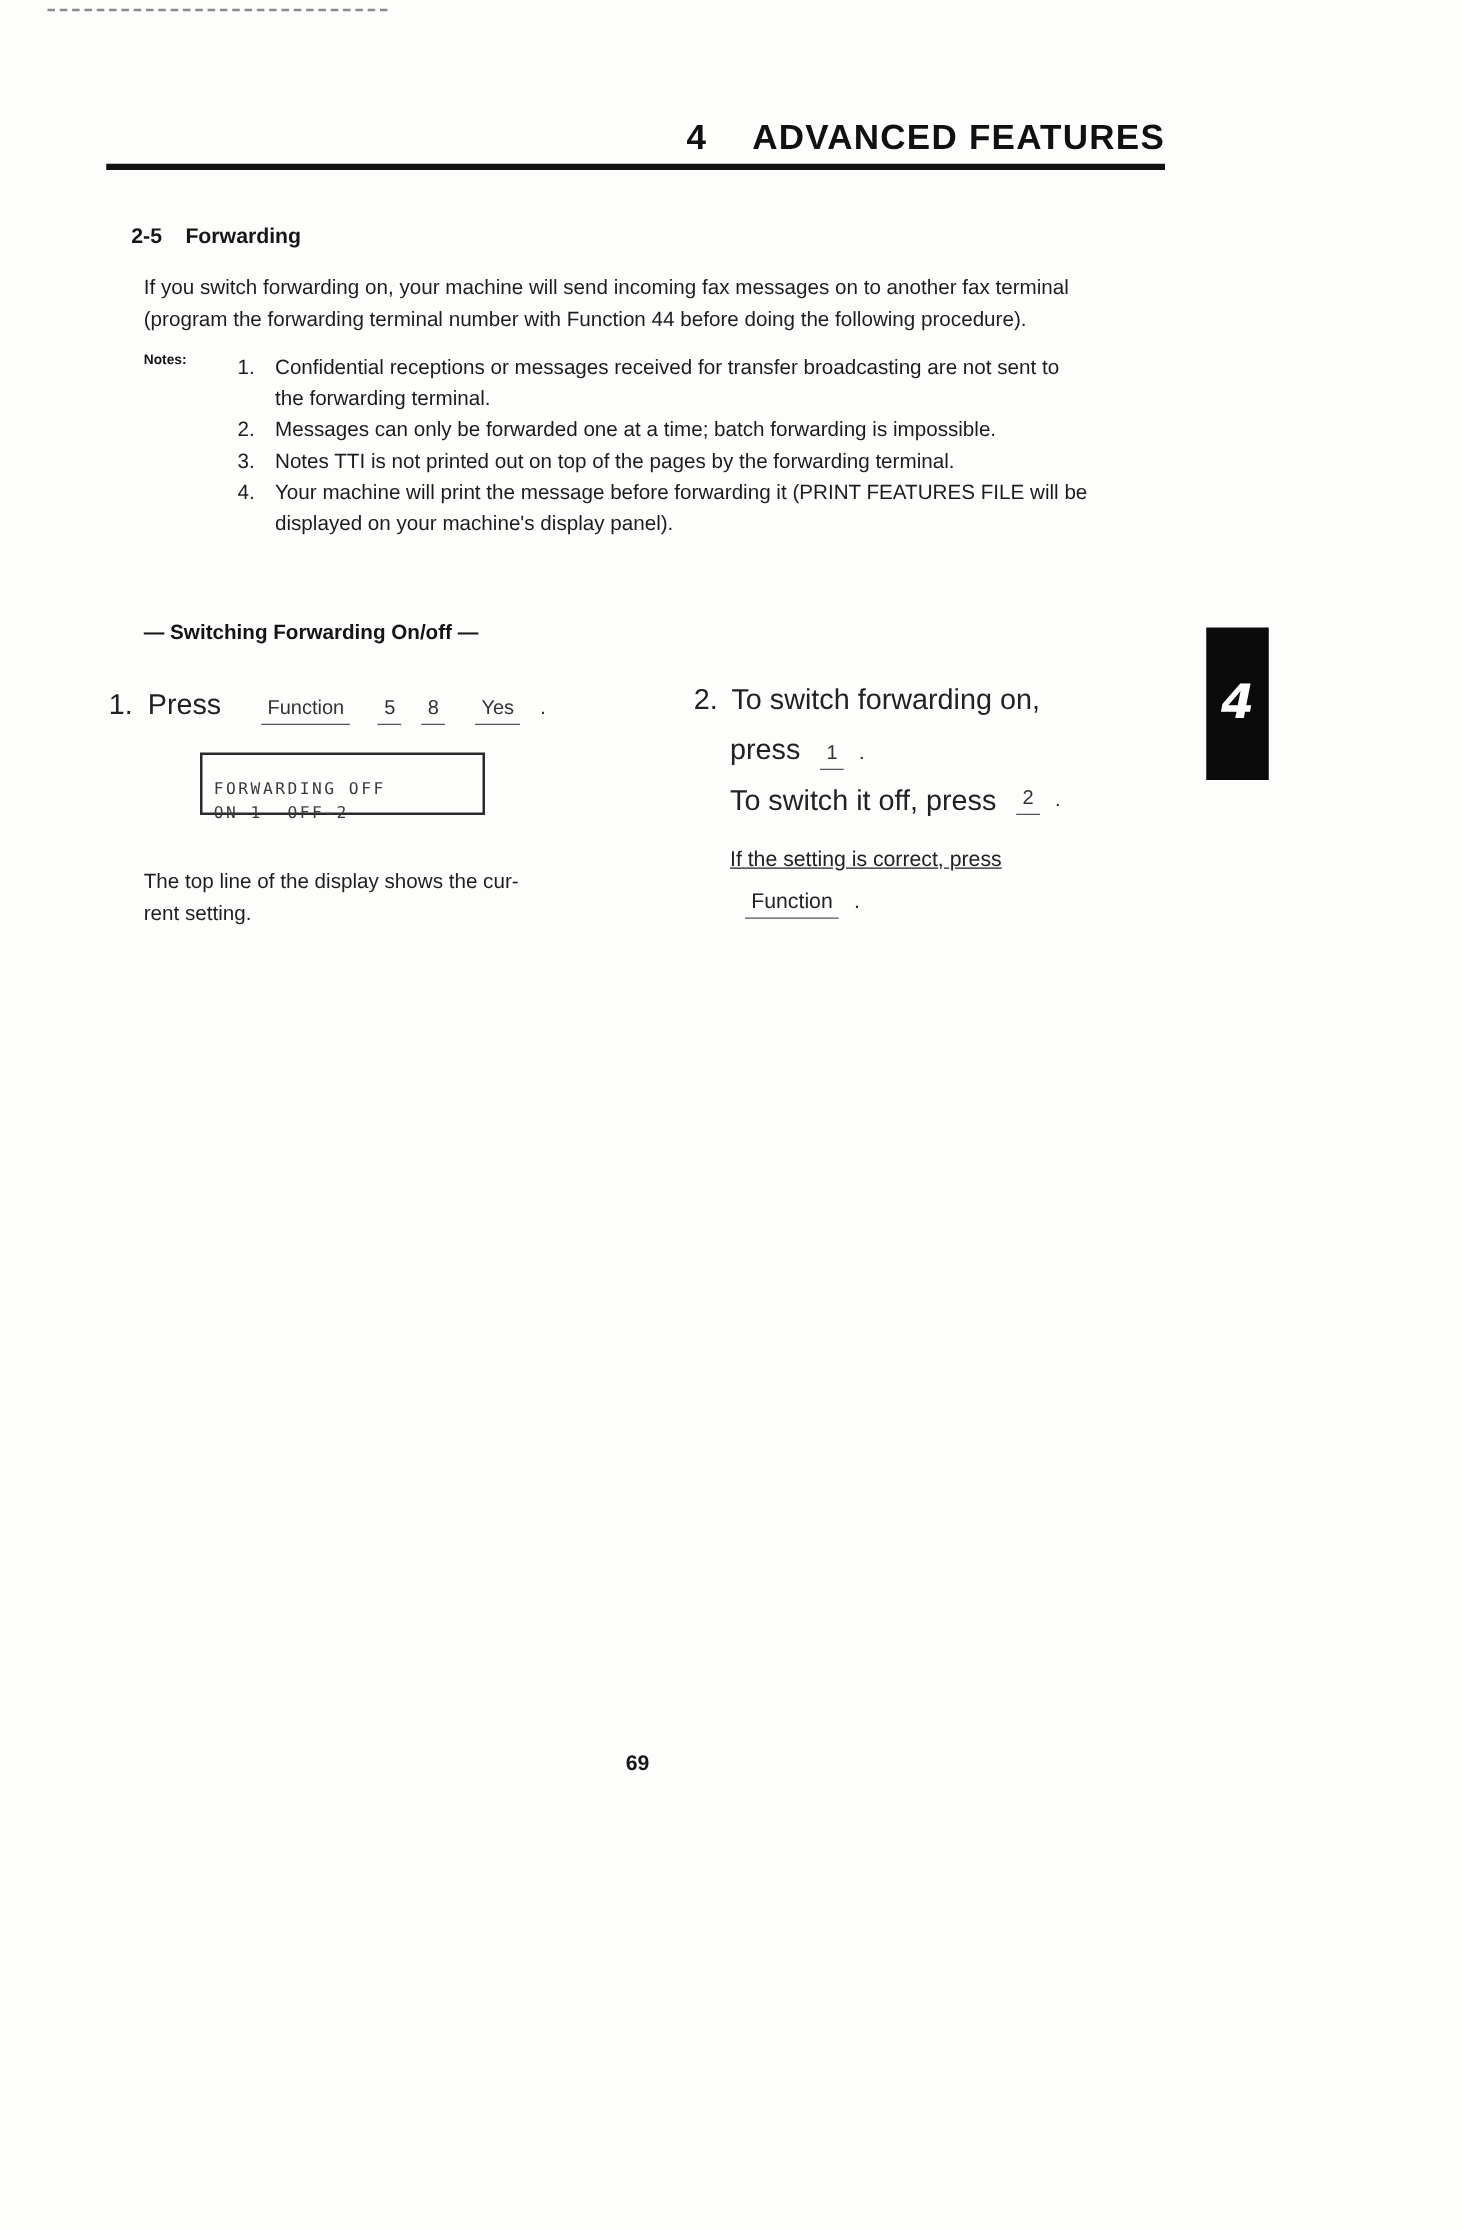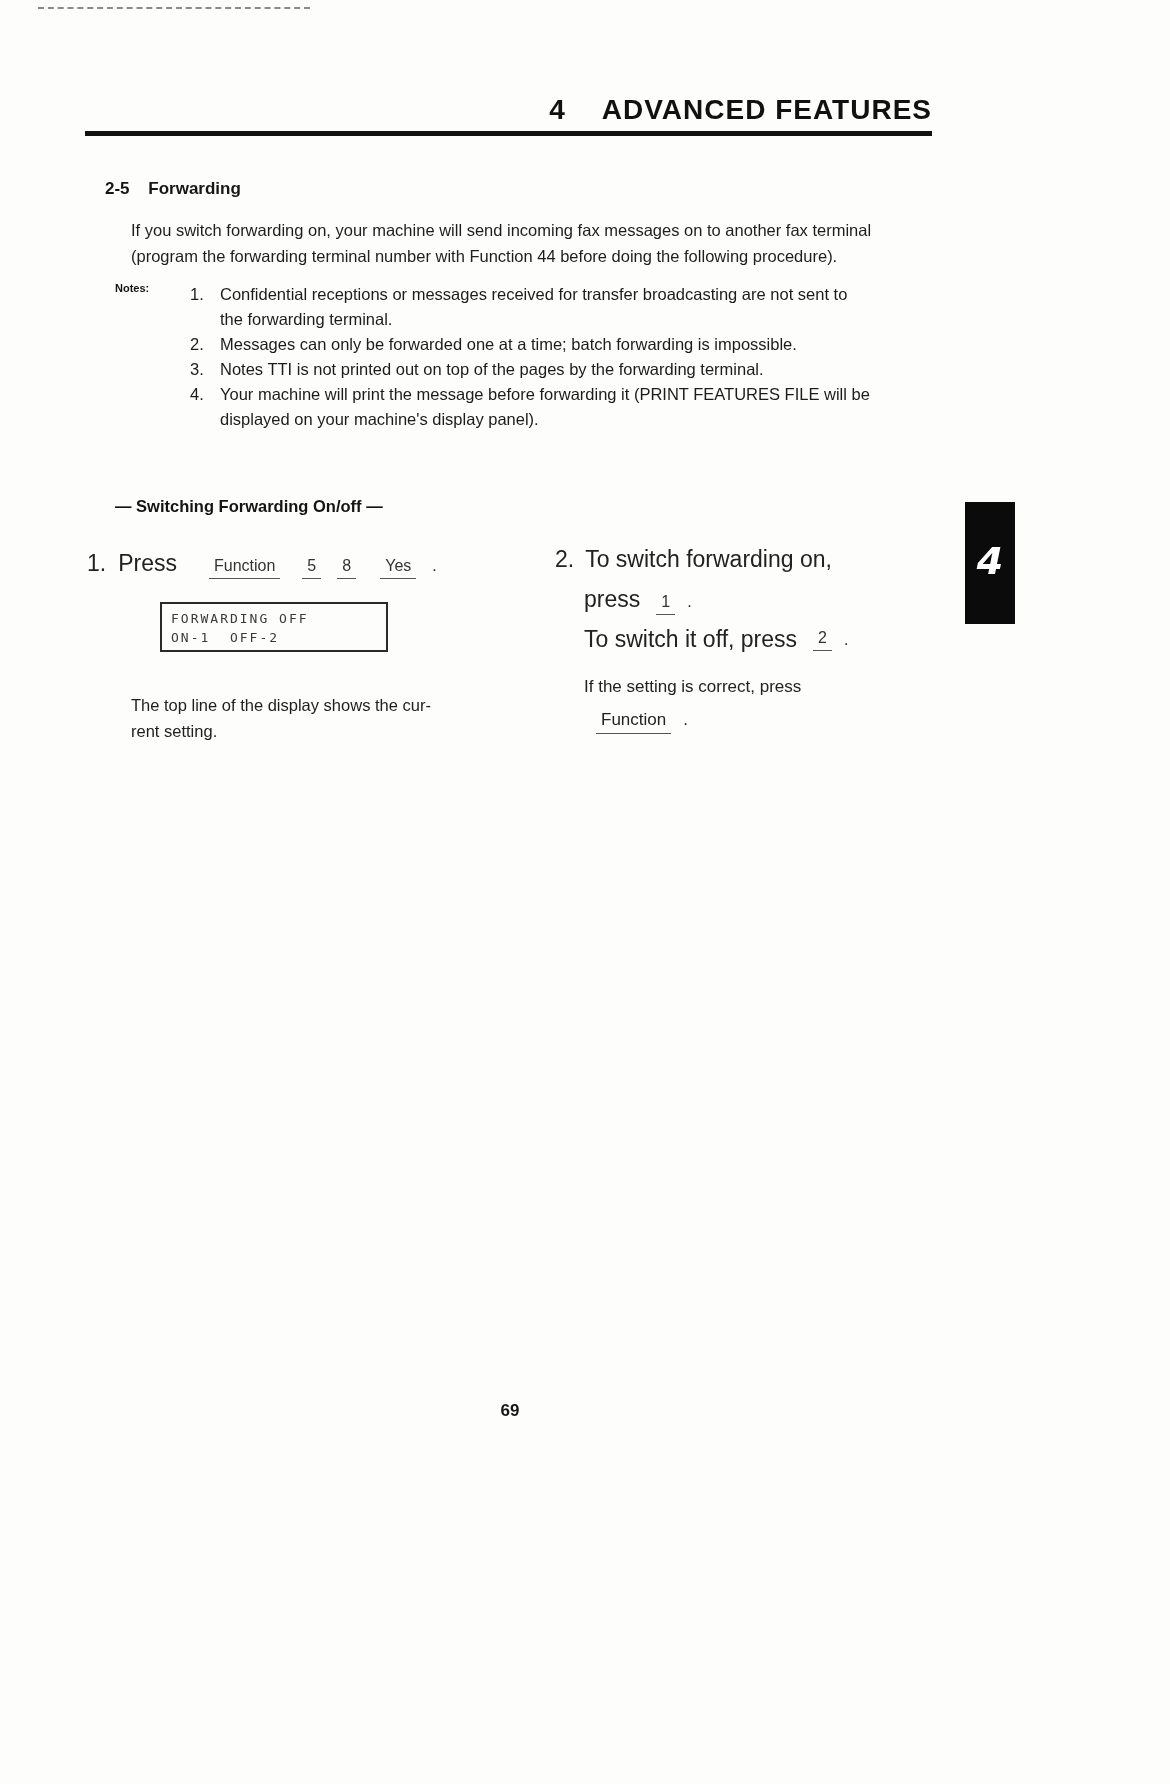--- a/index.html
+++ b/index.html
@@ -33,21 +33,21 @@
     background: #121212;
   }
 
   
   .sec-heading {
     left: 105px; top: 179px;
     font-size: 17px; font-weight: bold; color: #161616;
   }
   .sec-heading .sec-num { margin-right: 14px; }
 
-  .body-text { font-size: 16.5px; line-height: 26px; color: #1e1e1e; margin-left: 16px; }
+  .body-text { font-size: 16.5px; line-height: 26px; color: #1e1e1e; }
 
   .intro { left: 115px; top: 217px; width: 830px; }
   .intro span { display: block; }
 
   .notes-label {
     left: 115px; top: 282px;
     font-size: 11px; font-weight: bold; color: #141414;
   }
   .notes { left: 190px; top: 282px; width: 752px; }
   .note-row { display: flex; line-height: 25px; font-size: 16.5px; }
@@ -74,21 +74,21 @@
   .key-sm { font-size: 16px; color: #333; }
   .step1-line .k1 { margin-left: 32px; }
   .step1-line .k2 { margin-left: 22px; }
   .step1-line .k3 { margin-left: 16px; }
   .step1-line .k4 { margin-left: 24px; }
   .step1-line .period { margin-left: 16px; font-size: 16px; }
 
   .display-box {
     left: 160px; top: 602px; width: 228px; height: 50px;
     border: 2px solid #2a2a2a;
-    padding: 5px 9px;
+    padding: 18px 9px;
     font-family: "DejaVu Sans Mono", monospace;
     font-size: 13px; line-height: 19px; letter-spacing: 2px;
     color: #3a3a3a;
     background: #fdfdfc;
   }
   .display-box span { display: block; white-space: pre; }
 
   .caption { left: 115px; top: 692px; width: 400px; }
   .caption span { display: block; }
 
@@ -97,21 +97,21 @@
   .s2-line1 { display: flex; align-items: baseline; font-size: 23px; }
   .s2-line1 .step-num { margin-right: 11px; }
   .s2-line2, .s2-line3 {
     margin-left: 29px; font-size: 23px;
     display: flex; align-items: baseline;
   }
   .s2-line2 { margin-top: 13px; }
   .s2-line3 { margin-top: 11px; align-items: center; }
   .s2-line2 .key-sm, .s2-line3 .key-sm { margin-left: 16px; }
   .s2-line2 .period, .s2-line3 .period { margin-left: 12px; font-size: 16px; }
-  .s2-line4 { margin-top: 24px; margin-left: 29px; font-size: 17px; }
+  .s2-line4 { margin-top: 24px; margin-left: 29px; font-size: 17px; text-decoration: underline; }
   .s2-line5 {
     margin-top: 13px; margin-left: 41px; font-size: 17px;
     display: flex; align-items: baseline;
   }
   .s2-line5 .period { margin-left: 12px; }
 
   
   .side-tab {
     left: 965px; top: 502px; width: 50px; height: 122px;
     background: #0b0b0b;

